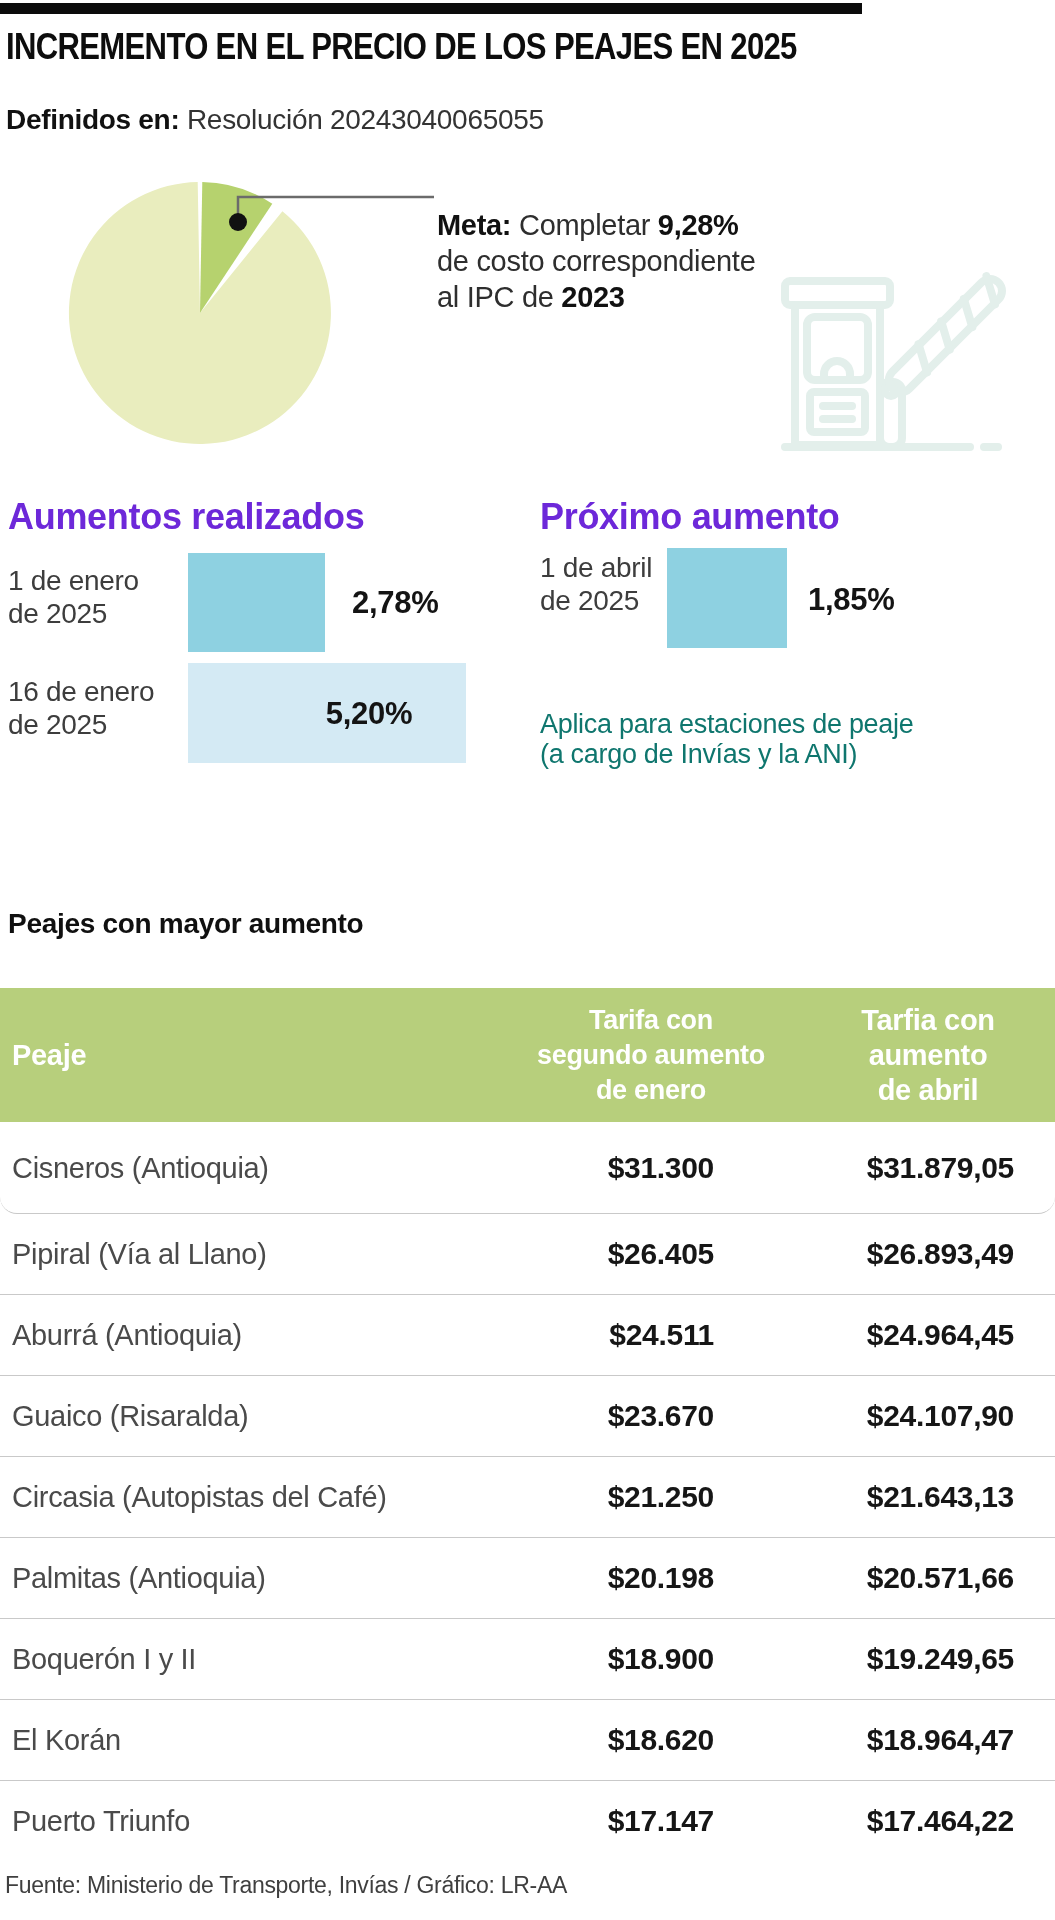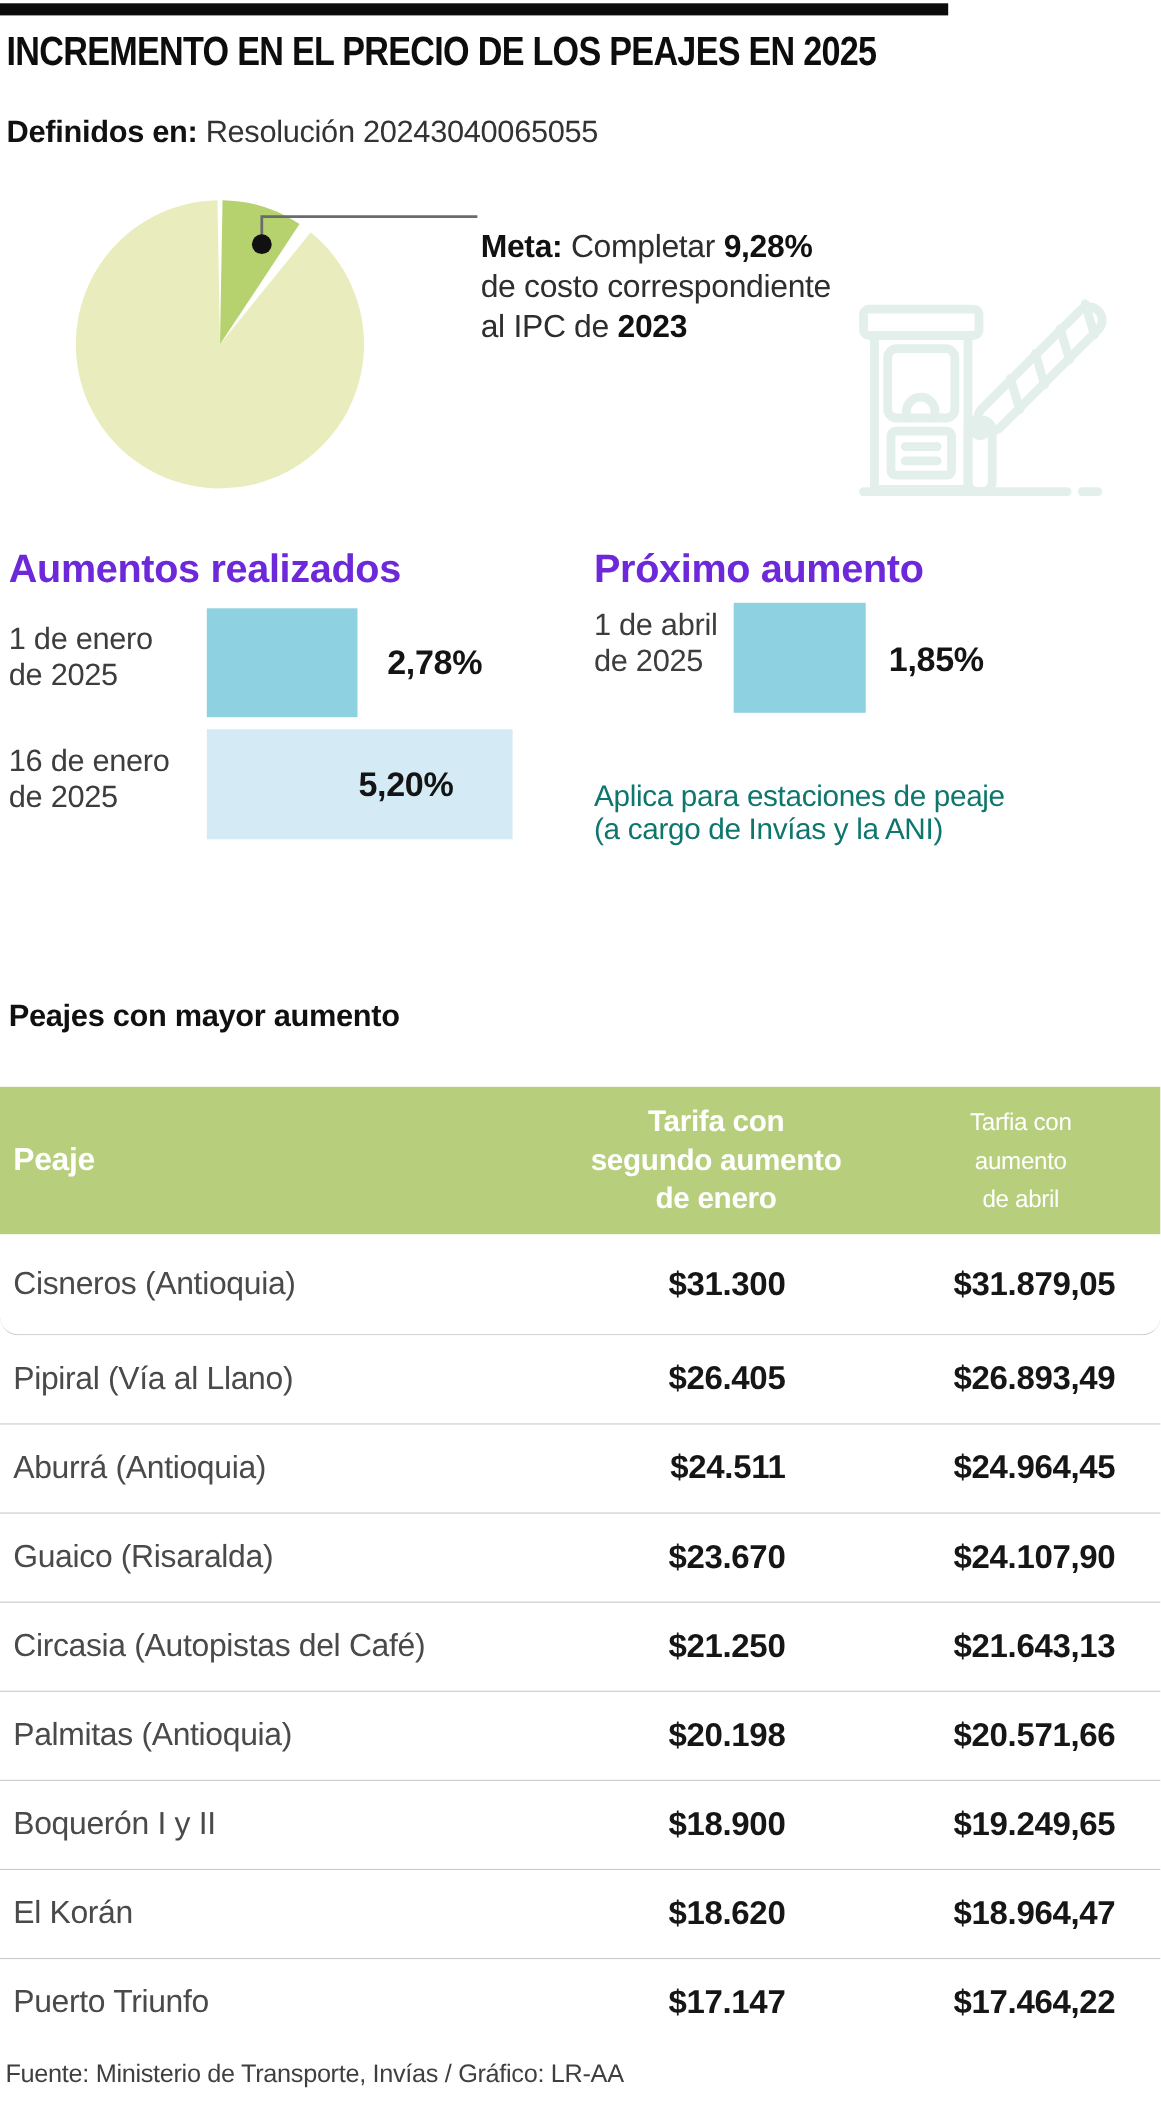--- a/index.html
+++ b/index.html
@@ -27,21 +27,21 @@
   .barval{font-size:31px;font-weight:bold;color:#141414;white-space:nowrap;}
   .note{left:540px;top:693px;font-size:27px;line-height:30px;color:#0f766e;margin-top:16px;}
 
   .tbl-head{left:8px;top:908px;font-size:28px;font-weight:bold;color:#101010;white-space:nowrap;}
   .thead{left:0;top:988px;width:1055px;height:134px;background:#b7cf7c;color:#ffffff;}
   .thead .c1{position:absolute;left:12px;top:50%;transform:translateY(-50%);
              font-size:29px;font-weight:bold;}
   .thead .c2{position:absolute;left:521px;width:260px;top:50%;transform:translateY(-50%);
              text-align:center;font-size:27px;line-height:35px;font-weight:bold;}
   .thead .c3{position:absolute;left:808px;width:240px;top:50%;transform:translateY(-50%);
-             text-align:center;font-size:22px;line-height:35px;font-weight:normal;}
+             text-align:center;font-size:29px;line-height:35px;font-weight:bold;}
 
   .rows{left:0;top:1122px;width:1055px;}
   .trow{position:relative;height:80px;border-bottom:1px solid #c9c9c9;}
   .trow.first{height:91px;border-radius:17px;}
   .trow.last{border-bottom:none;}
   .tname{position:absolute;left:12px;top:50%;transform:translateY(-50%);
          font-size:29px;color:#4a4a4a;white-space:nowrap;}
   .tval{position:absolute;top:50%;transform:translateY(-50%);
         font-size:30px;font-weight:bold;color:#161616;white-space:nowrap;}
   .v2{right:341px;}

